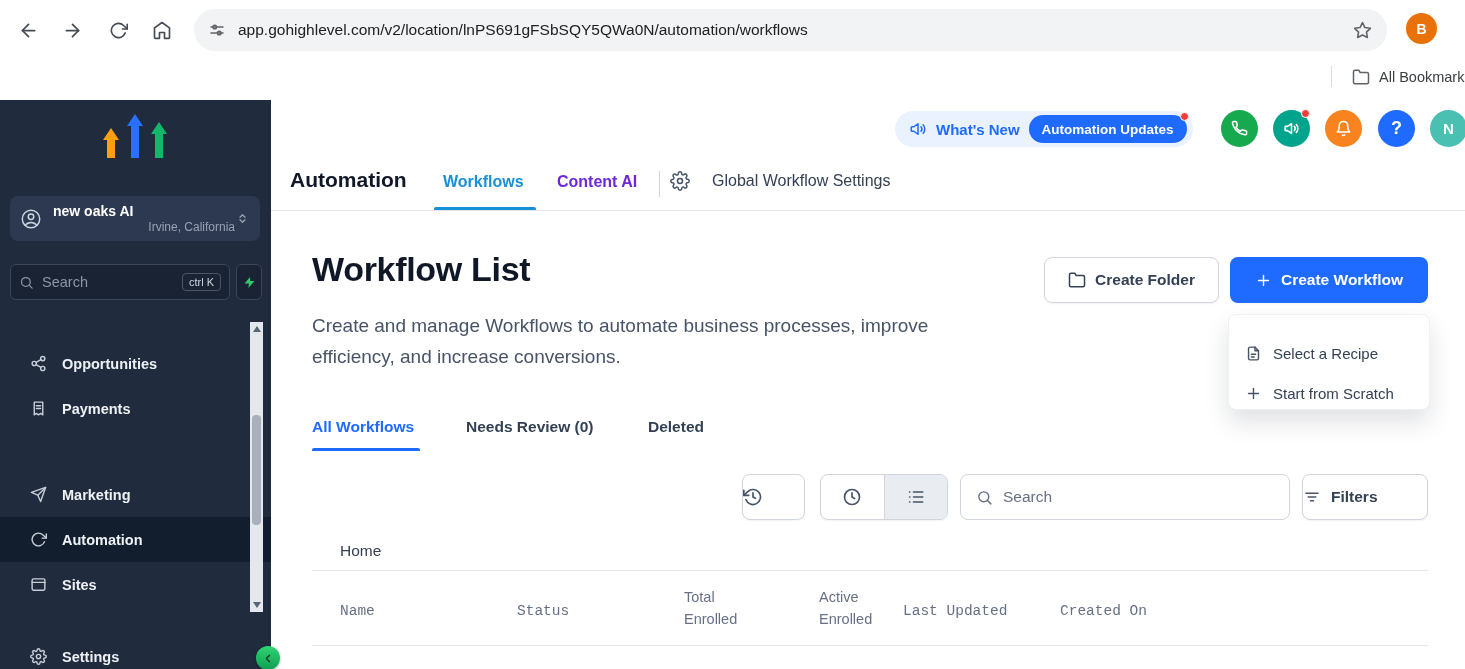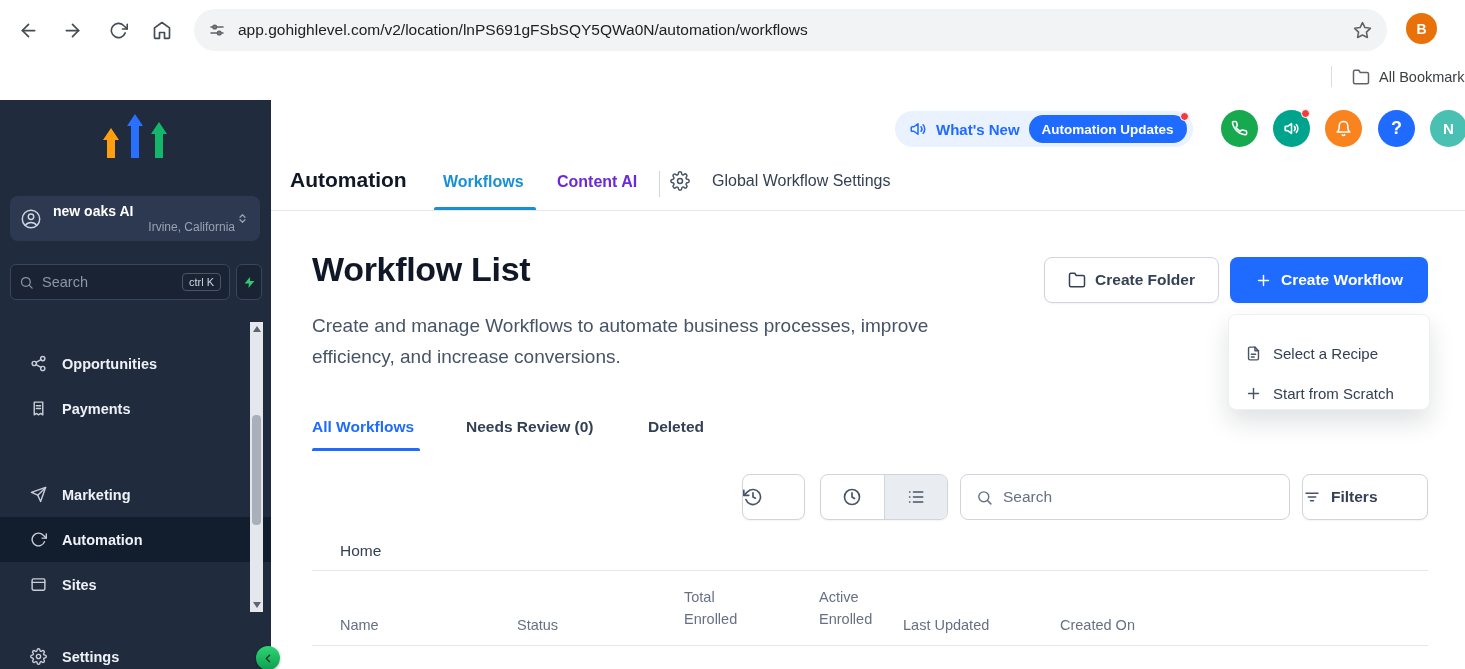--- a/index.html
+++ b/index.html
@@ -67,21 +67,21 @@
   .sec-underline { left: 41px; top: 348px; width: 108px; height: 3px; background: var(--accent_blue, #1f6bff); border-radius: 2px 2px 0 0; }
   .tbtn { position: absolute; top: 374px; height: 46px; background: #fff; border: 1px solid var(--border_gray, #d0d5dd); border-radius: 8px; display: flex; align-items: center; justify-content: flex-start; color: #475467; box-shadow: 0 1px 2px rgba(16,24,40,.05); }
   .seg { flex: 1; height: 100%; display: flex; align-items: center; justify-content: center; color: #475467; }
   .seg + .seg { border-left: 1px solid var(--border_gray, #d0d5dd); }
   .seg.sel { background: #e9ecf0; border-radius: 0 7px 7px 0; }
   .tsearch { left: 689px; top: 374px; width: 330px; height: 46px; background: #fff; border: 1px solid var(--border_gray, #d0d5dd); border-radius: 8px; display: flex; align-items: center; padding: 0 15px; color: #667085; }
   .tsearch input { flex: 1; min-width: 0; border: none; outline: none; background: transparent; font: inherit; font-size: 15.5px; color: #101828; margin-left: 10px; }
   .tsearch input::placeholder { color: #667085; }
   .crumb { left: 69px; top: 442px; font-size: 15.5px; color: #344054; }
   .thead { left: 41px; top: 470px; width: 1116px; height: 76px; border-top: 1px solid #e4e7ec; border-bottom: 1px solid #e4e7ec; }
-  .th { position: absolute; top: 16px; height: 76px; line-height: 76px; font-size: 14.5px; color: var(--text_muted, #667085); white-space: nowrap; }
+  .th { position: absolute; top: 2px; height: 76px; line-height: 76px; font-size: 14.5px; color: var(--text_muted, #667085); white-space: nowrap; font-family: Liberation Mono, monospace; }
   .th2 { position: absolute; top: 50%; transform: translateY(-50%); width: 64px; font-size: 14.5px; line-height: 22px; color: var(--text_muted, #667085); margin-left: 44px; }
 </style>
 </head>
 <body>
 
 <svg width="0" height="0" style="position:absolute">
   <defs>
     <symbol id="i-arrow-left" viewBox="0 0 24 24">
         <path d="M19 12H5"></path>
         <path d="M12 19l-7-7 7-7"></path>

